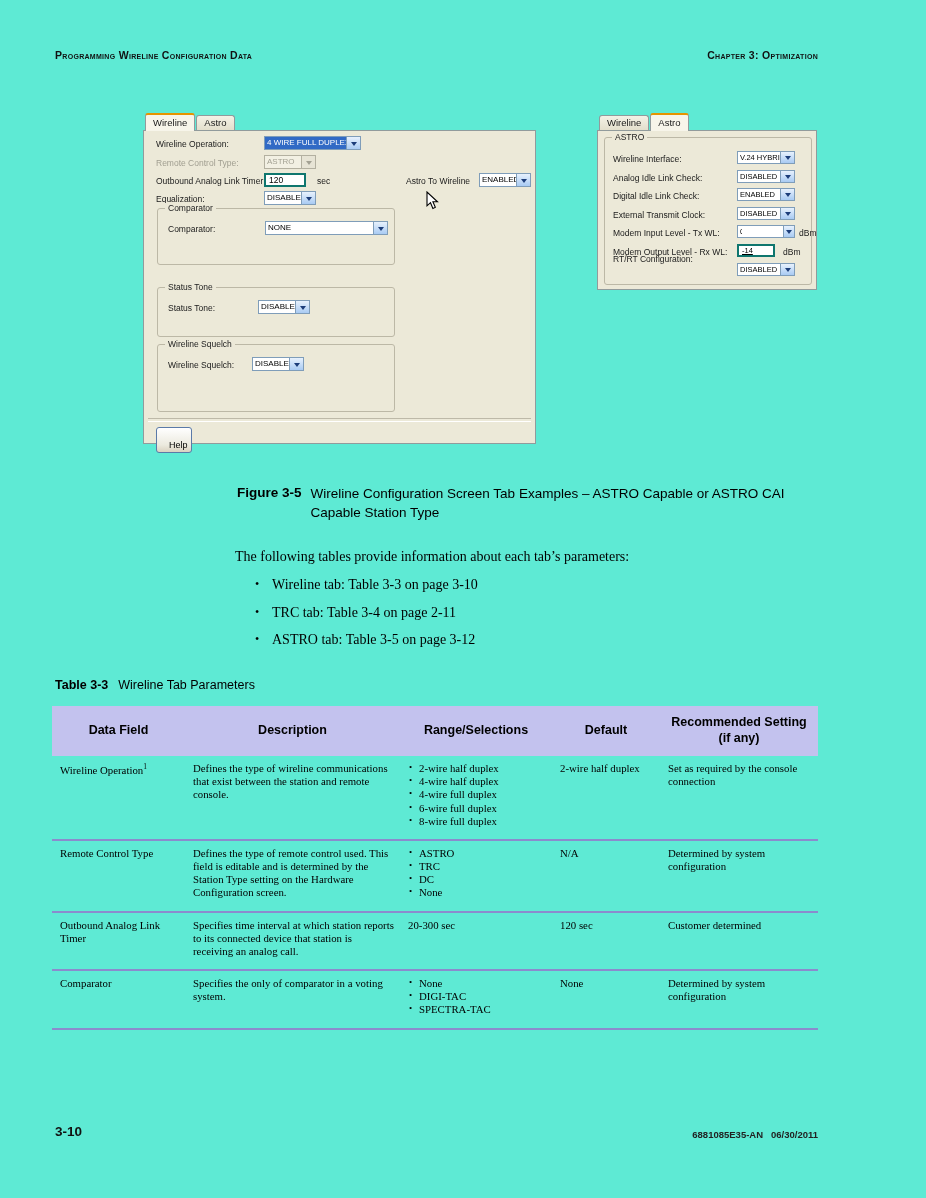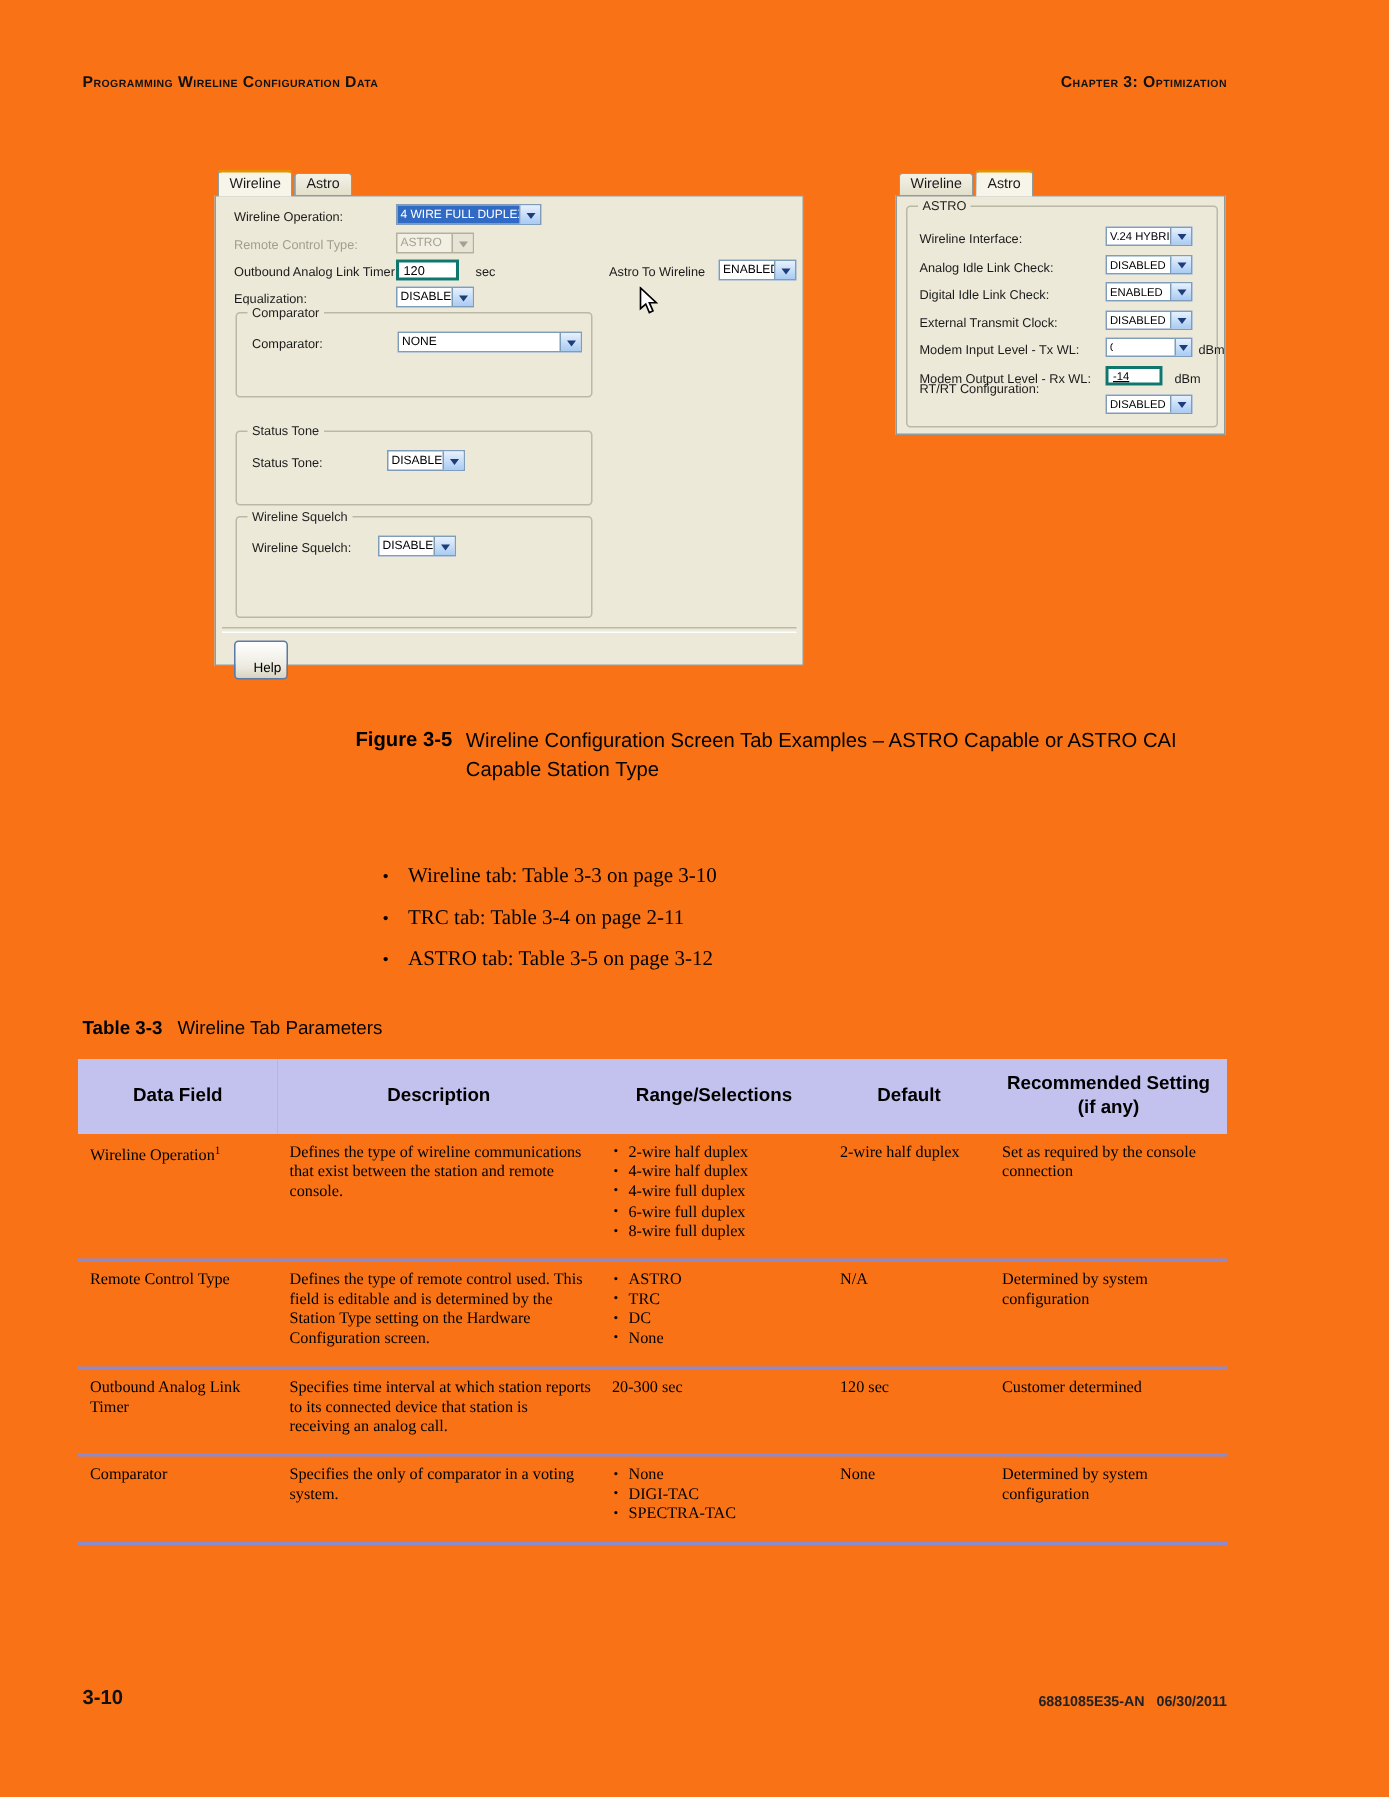--- a/index.html
+++ b/index.html
@@ -1,17 +1,17 @@
 <!DOCTYPE html>
 <html><head>
 <meta charset="utf-8">
 <style>
   html,body{margin:0;padding:0;background:#fff;}
   body{width:926px;height:1198px;overflow:hidden;font-family:"Liberation Sans",sans-serif;}
-  .sheet{position:relative;width:926px;height:1198px;background:#f97316;}
+  .sheet{position:relative;width:926px;height:1198px;background:#5eead4;}
 
   
   .runhead{position:absolute;top:49px;font-size:10.5px;font-weight:600;letter-spacing:.3px;
            font-variant:small-caps;color:#111;}
   .hd-l{left:55px;} .hd-r{right:108px;}
   .foot-l{position:absolute;left:55px;top:1124px;font-size:13.5px;font-weight:bold;color:#111;}
   .foot-r{position:absolute;right:108px;top:1129px;font-size:9.5px;font-weight:bold;color:#222;white-space:pre;}
 
   
   .dlg{position:absolute;}
@@ -226,20 +226,21 @@
         </span>
       </div>
     </div>
   </div>
 
   <div class="figcap">
     <b>Figure 3-5</b>
     <span class="ftxt">Wireline Configuration Screen Tab Examples – ASTRO Capable or ASTRO CAI Capable Station Type</span>
   </div>
 
+  <div class="intro">The following tables provide information about each tab’s parameters:</div>
   <div class="blist">
     <div class="bitem">
       <span class="dot">•</span>
       <span>Wireline tab: Table 3-3 on page 3-10</span>
     </div>
     <div class="bitem">
       <span class="dot">•</span>
       <span>TRC tab: Table 3-4 on page 2-11</span>
     </div>
     <div class="bitem">

